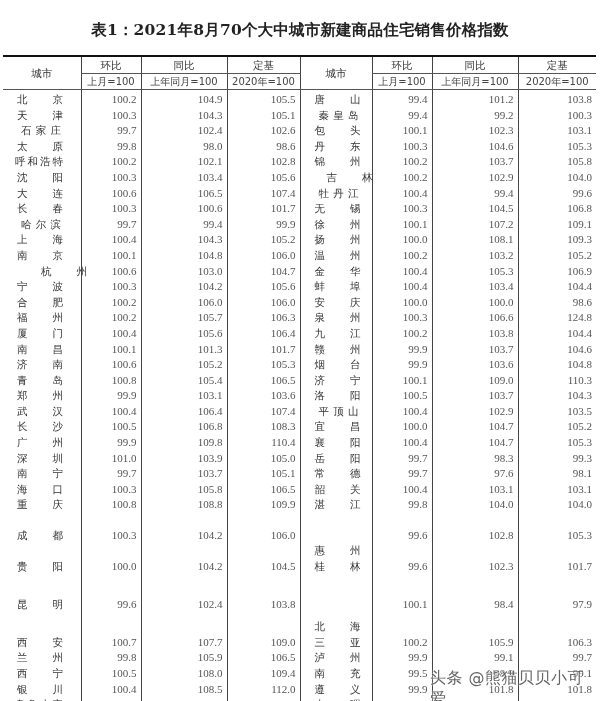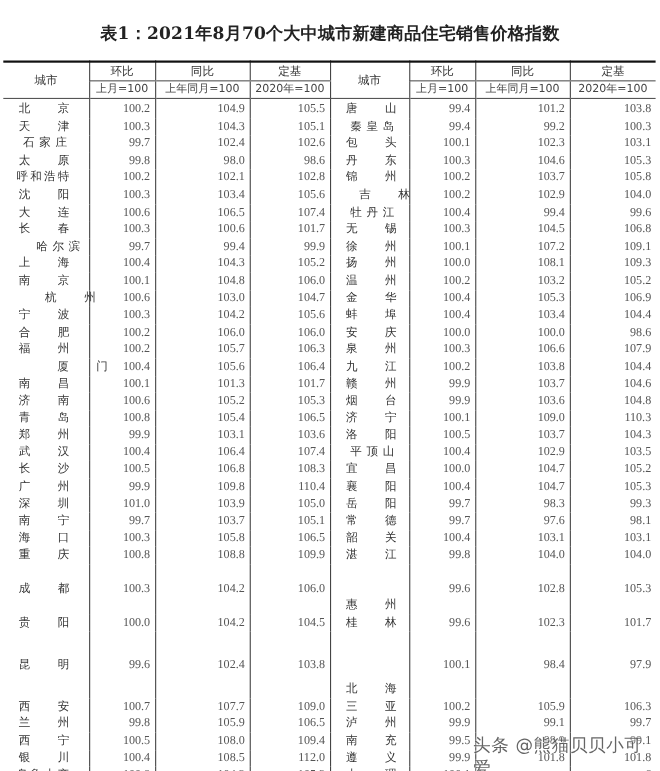--- a/index.html
+++ b/index.html
@@ -168,21 +168,21 @@
         <td class="num vl">101.7</td>
         <td class="city vl">
           <span style="width: 46px;">无锡</span>
         </td>
         <td class="num vl">100.3</td>
         <td class="num vl">104.5</td>
         <td class="num vl">106.8</td>
       </tr>
       <tr>
         <td class="city">
-          <span style="width: 40px; margin-left: 16px;">哈尔滨</span>
+          <span style="width: 40px; margin-left: 4px;">哈尔滨</span>
         </td>
         <td class="num vl">99.7</td>
         <td class="num vl">99.4</td>
         <td class="num vl">99.9</td>
         <td class="city vl">
           <span style="width: 46px;">徐州</span>
         </td>
         <td class="num vl">100.1</td>
         <td class="num vl">107.2</td>
         <td class="num vl">109.1</td>
@@ -262,25 +262,25 @@
           <span style="width: 46px;">福州</span>
         </td>
         <td class="num vl">100.2</td>
         <td class="num vl">105.7</td>
         <td class="num vl">106.3</td>
         <td class="city vl">
           <span style="width: 46px;">泉州</span>
         </td>
         <td class="num vl">100.3</td>
         <td class="num vl">106.6</td>
-        <td class="num vl">107.9</td>
-      </tr>
-      <tr>
-        <td class="city">
-          <span style="width: 46px; margin-left: 35px;">厦门</span>
+        <td class="num vl">124.8</td>
+      </tr>
+      <tr>
+        <td class="city">
+          <span style="width: 46px;">厦门</span>
         </td>
         <td class="num vl">100.4</td>
         <td class="num vl">105.6</td>
         <td class="num vl">106.4</td>
         <td class="city vl">
           <span style="width: 46px;">九江</span>
         </td>
         <td class="num vl">100.2</td>
         <td class="num vl">103.8</td>
         <td class="num vl">104.4</td>

